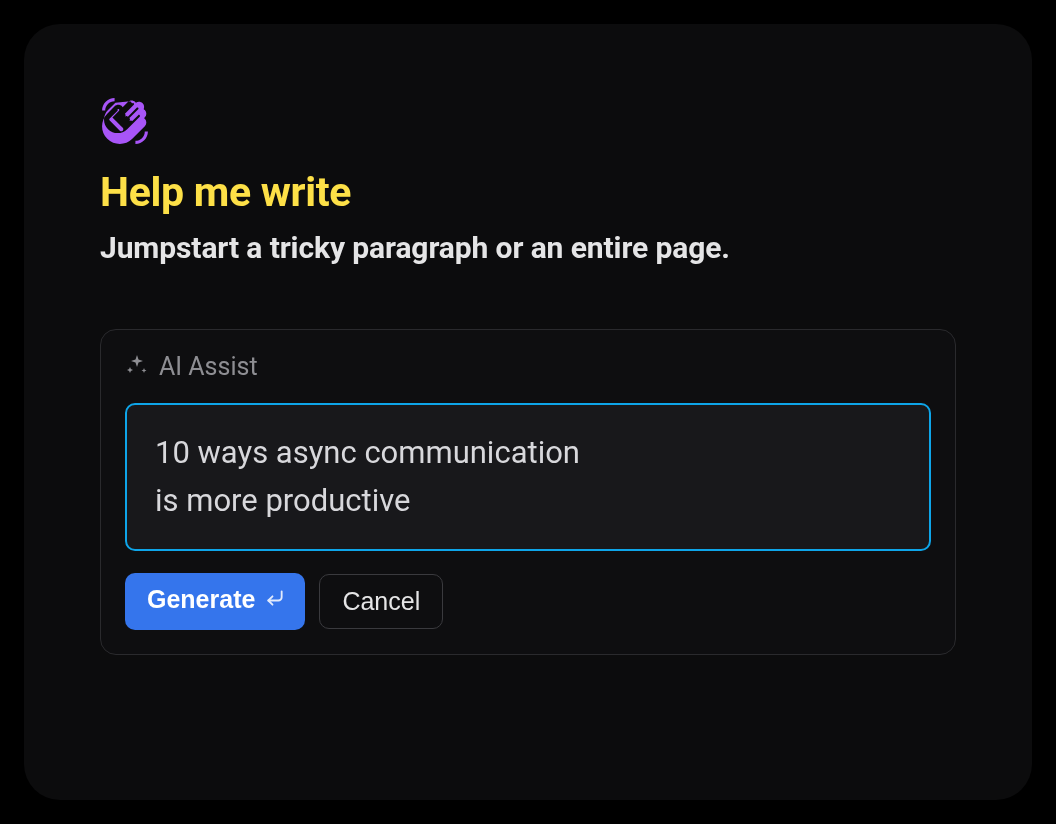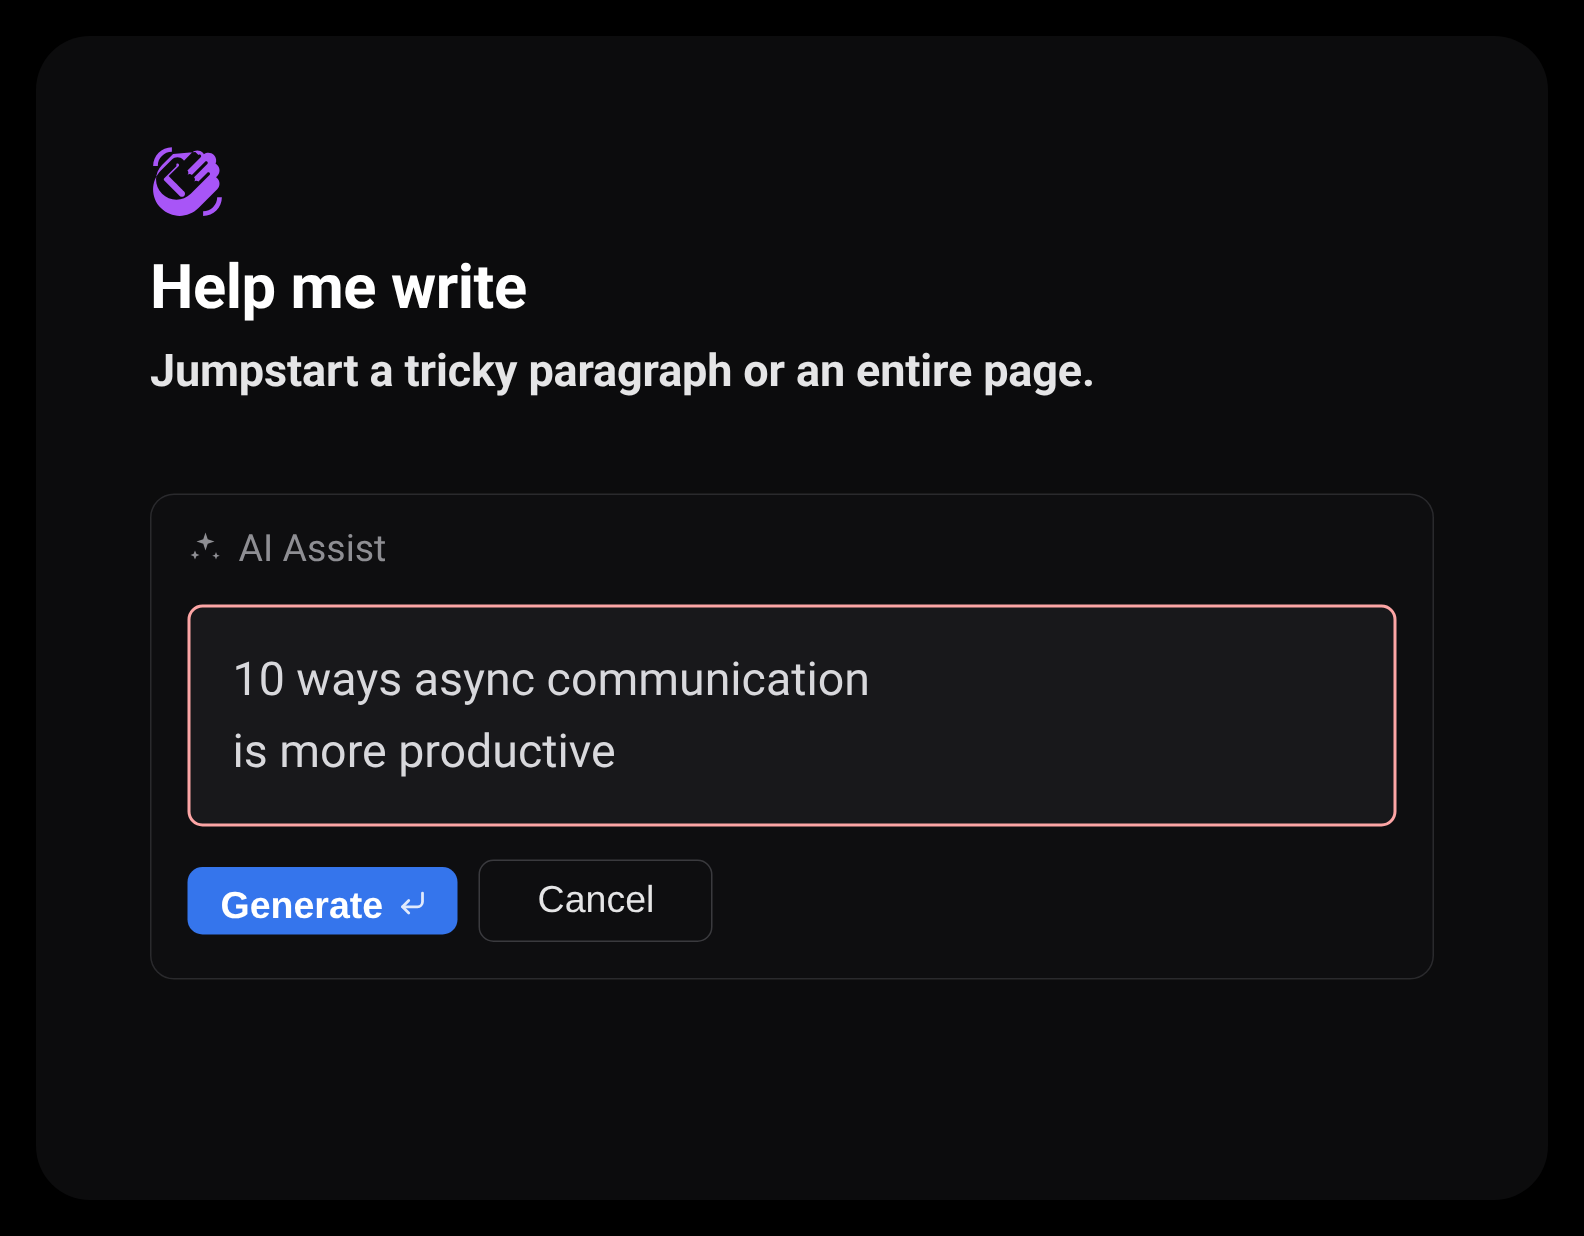--- a/index.html
+++ b/index.html
@@ -23,21 +23,21 @@
       border-radius: 36px;
       padding: 72px 76px 48px 76px;
       position: relative;
     }
     .wave-icon {
       color: #a855f7;
       margin-bottom: 18px;
       display: block;
     }
     .heading {
-      color: #ffffff;
+      color: #fde047;
       font-size: 41px;
       font-weight: 700;
       margin-bottom: 14px;
       letter-spacing: -0.3px;
     }
     .subheading {
       color: #e5e5e6;
       font-size: 30px;
       font-weight: 700;
       letter-spacing: -0.1px;
@@ -59,21 +59,21 @@
     .sparkle-icon {
       color: #8e8e93;
       flex-shrink: 0;
     }
     .assist-label {
       font-size: 25px;
       font-weight: 400;
       color: #8e8e93;
     }
     .prompt-box {
-      border: 2px solid #fca5a5;
+      border: 2px solid #0ea5e9;
       border-radius: 10px;
       background: #18181b;
       padding: 24px 28px;
       margin-bottom: 22px;
     }
     .prompt-text {
       color: #d8d8dc;
       font-size: 31px;
       line-height: 1.55;
       font-weight: 400;
@@ -88,38 +88,38 @@
     .button-row {
       display: flex;
       gap: 14px;
       align-items: center;
     }
     .btn-primary {
       background: #3575ec;
       color: #ffffff;
       border: none;
       border-radius: 10px;
-      padding: 12px 20px 4px 22px;
+      padding: 12px 20px 16px 22px;
       font-size: 25px;
       font-weight: 600;
       display: flex;
       align-items: center;
       gap: 10px;
       cursor: pointer;
     }
     .enter-icon {
       opacity: 0.85;
       flex-shrink: 0;
     }
     .btn-secondary {
       background: transparent;
       color: #e5e5e6;
       border: 1px solid #3a3a3e;
       border-radius: 10px;
-      padding: 12px 38px;
+      padding: 12px 22px;
       font-size: 25px;
       font-weight: 400;
       cursor: pointer;
     }
   </style>
 </head>
 <body>
 
 <div class="card">
 

